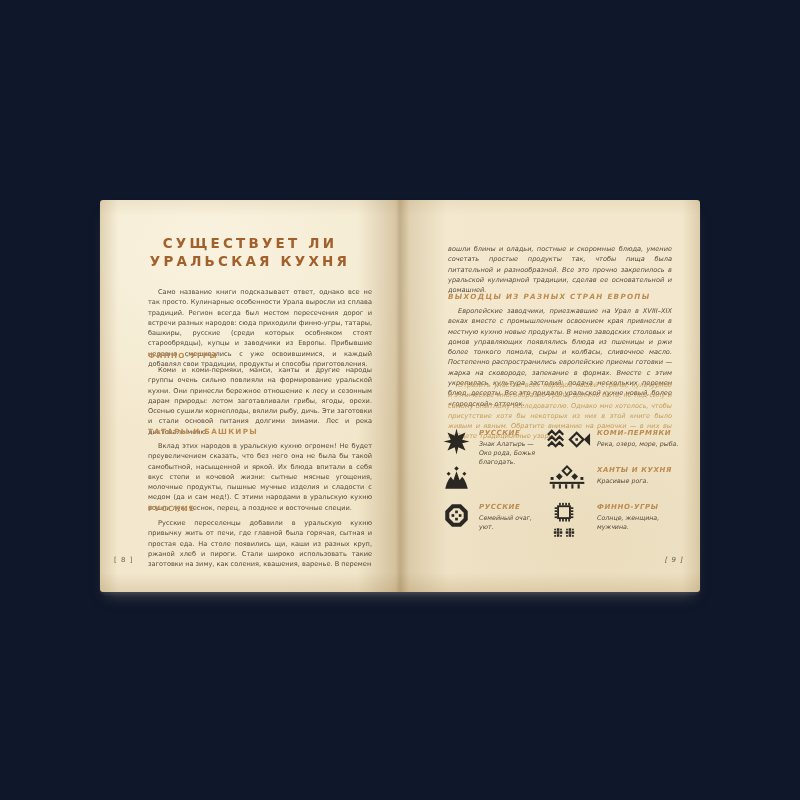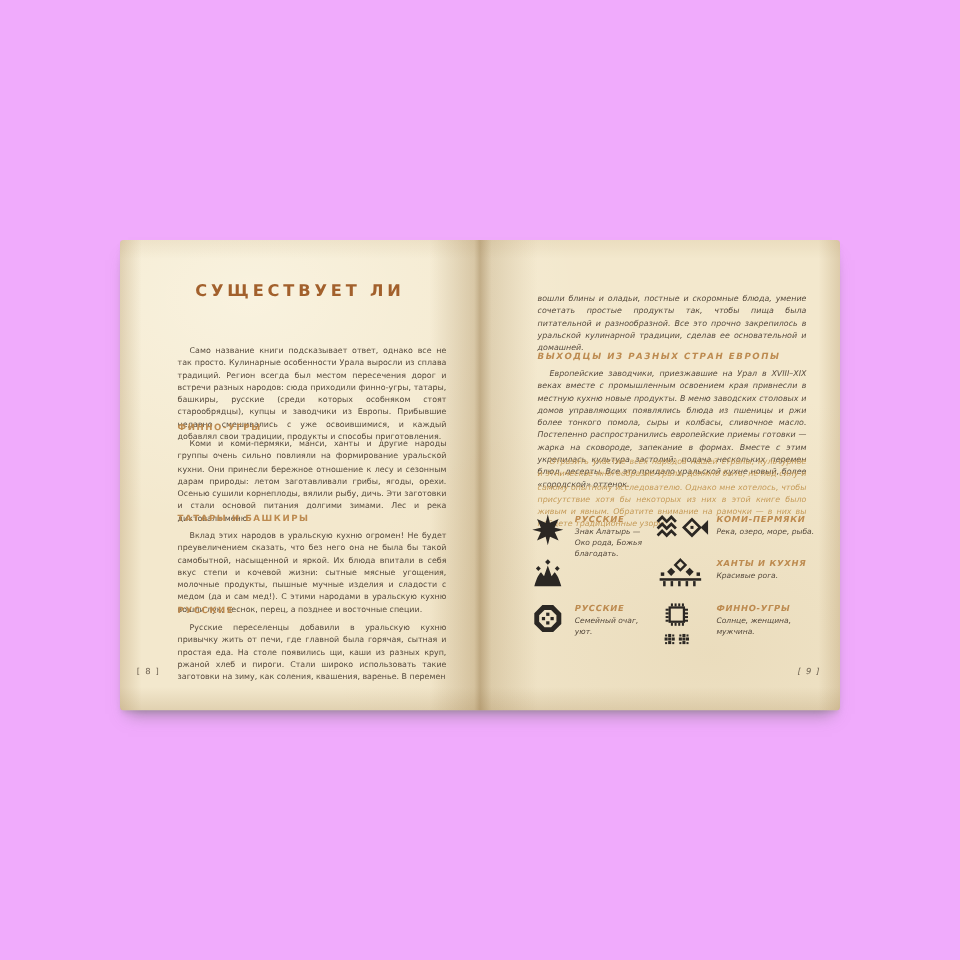--- a/index.html
+++ b/index.html
@@ -1,17 +1,17 @@
 <!DOCTYPE html>
 <html lang="ru"><head>
 <meta charset="utf-8">
 <style>
   * { margin:0; padding:0; box-sizing:border-box; }
   html,body { width:800px; height:800px; background:#ffffff; font-family:"DejaVu Sans", sans-serif; }
-  .stage { position:relative; width:800px; height:800px; background:#f0abfc; overflow:hidden; }
+  .stage { position:relative; width:800px; height:800px; background:#0f172a; overflow:hidden; }
 
   
   .spread {
     position:absolute; left:100px; top:200px; width:600px; height:392px;
     background-color:#f3e8cd;
     background-image:
       linear-gradient(90deg, rgba(170,140,90,.30) 0%, rgba(170,140,90,0) 3%),
       linear-gradient(270deg, rgba(170,140,90,.30) 0%, rgba(170,140,90,0) 3%),
       linear-gradient(90deg, rgba(0,0,0,0) 43%, rgba(150,117,64,.30) 49.2%, rgba(139,106,55,.48) 50%, rgba(150,117,64,.22) 51.6%, rgba(0,0,0,0) 58%),
       linear-gradient(0deg, rgba(170,140,90,.25) 0%, rgba(170,140,90,0) 5%),
@@ -68,20 +68,21 @@
 </style>
 </head>
 <body>
 
 <div class="stage">
   <div class="spread">
 
     <div class="page page-left">
       <div class="title">
         <span>СУЩЕСТВУЕТ ЛИ</span><br>
+        <span>УРАЛЬСКАЯ КУХНЯ</span>
       </div>
 
       <p class="body-par" style="top:87px">Само название книги подсказывает ответ, однако все не так просто. Кулинарные особенности Урала выросли из сплава традиций. Регион всегда был местом пересечения дорог и встречи разных народов: сюда приходили финно-угры, татары, башкиры, русские (среди которых особняком стоят старообрядцы), купцы и заводчики из Европы. Прибывшие недавно смешивались с уже освоившимися, и каждый добавлял свои традиции, продукты и способы приготовления.</p>
 
       <div class="sec-h" style="top:151px">ФИННО-УГРЫ</div>
       <p class="body-par" style="top:165px">Коми и коми-пермяки, манси, ханты и другие народы группы очень сильно повлияли на формирование уральской кухни. Они принесли бережное отношение к лесу и сезонным дарам природы: летом заготавливали грибы, ягоды, орехи. Осенью сушили корнеплоды, вялили рыбу, дичь. Эти заготовки и стали основой питания долгими зимами. Лес и река диктовали меню.</p>
 
       <div class="sec-h" style="top:227px">ТАТАРЫ И БАШКИРЫ</div>
       <p class="body-par" style="top:241px">Вклад этих народов в уральскую кухню огромен! Не будет преувеличением сказать, что без него она не была бы такой самобытной, насыщенной и яркой. Их блюда впитали в себя вкус степи и кочевой жизни: сытные мясные угощения, молочные продукты, пышные мучные изделия и сладости с медом (да и сам мед!). С этими народами в уральскую кухню вошли лук, чеснок, перец, а позднее и восточные специи.</p>
 

